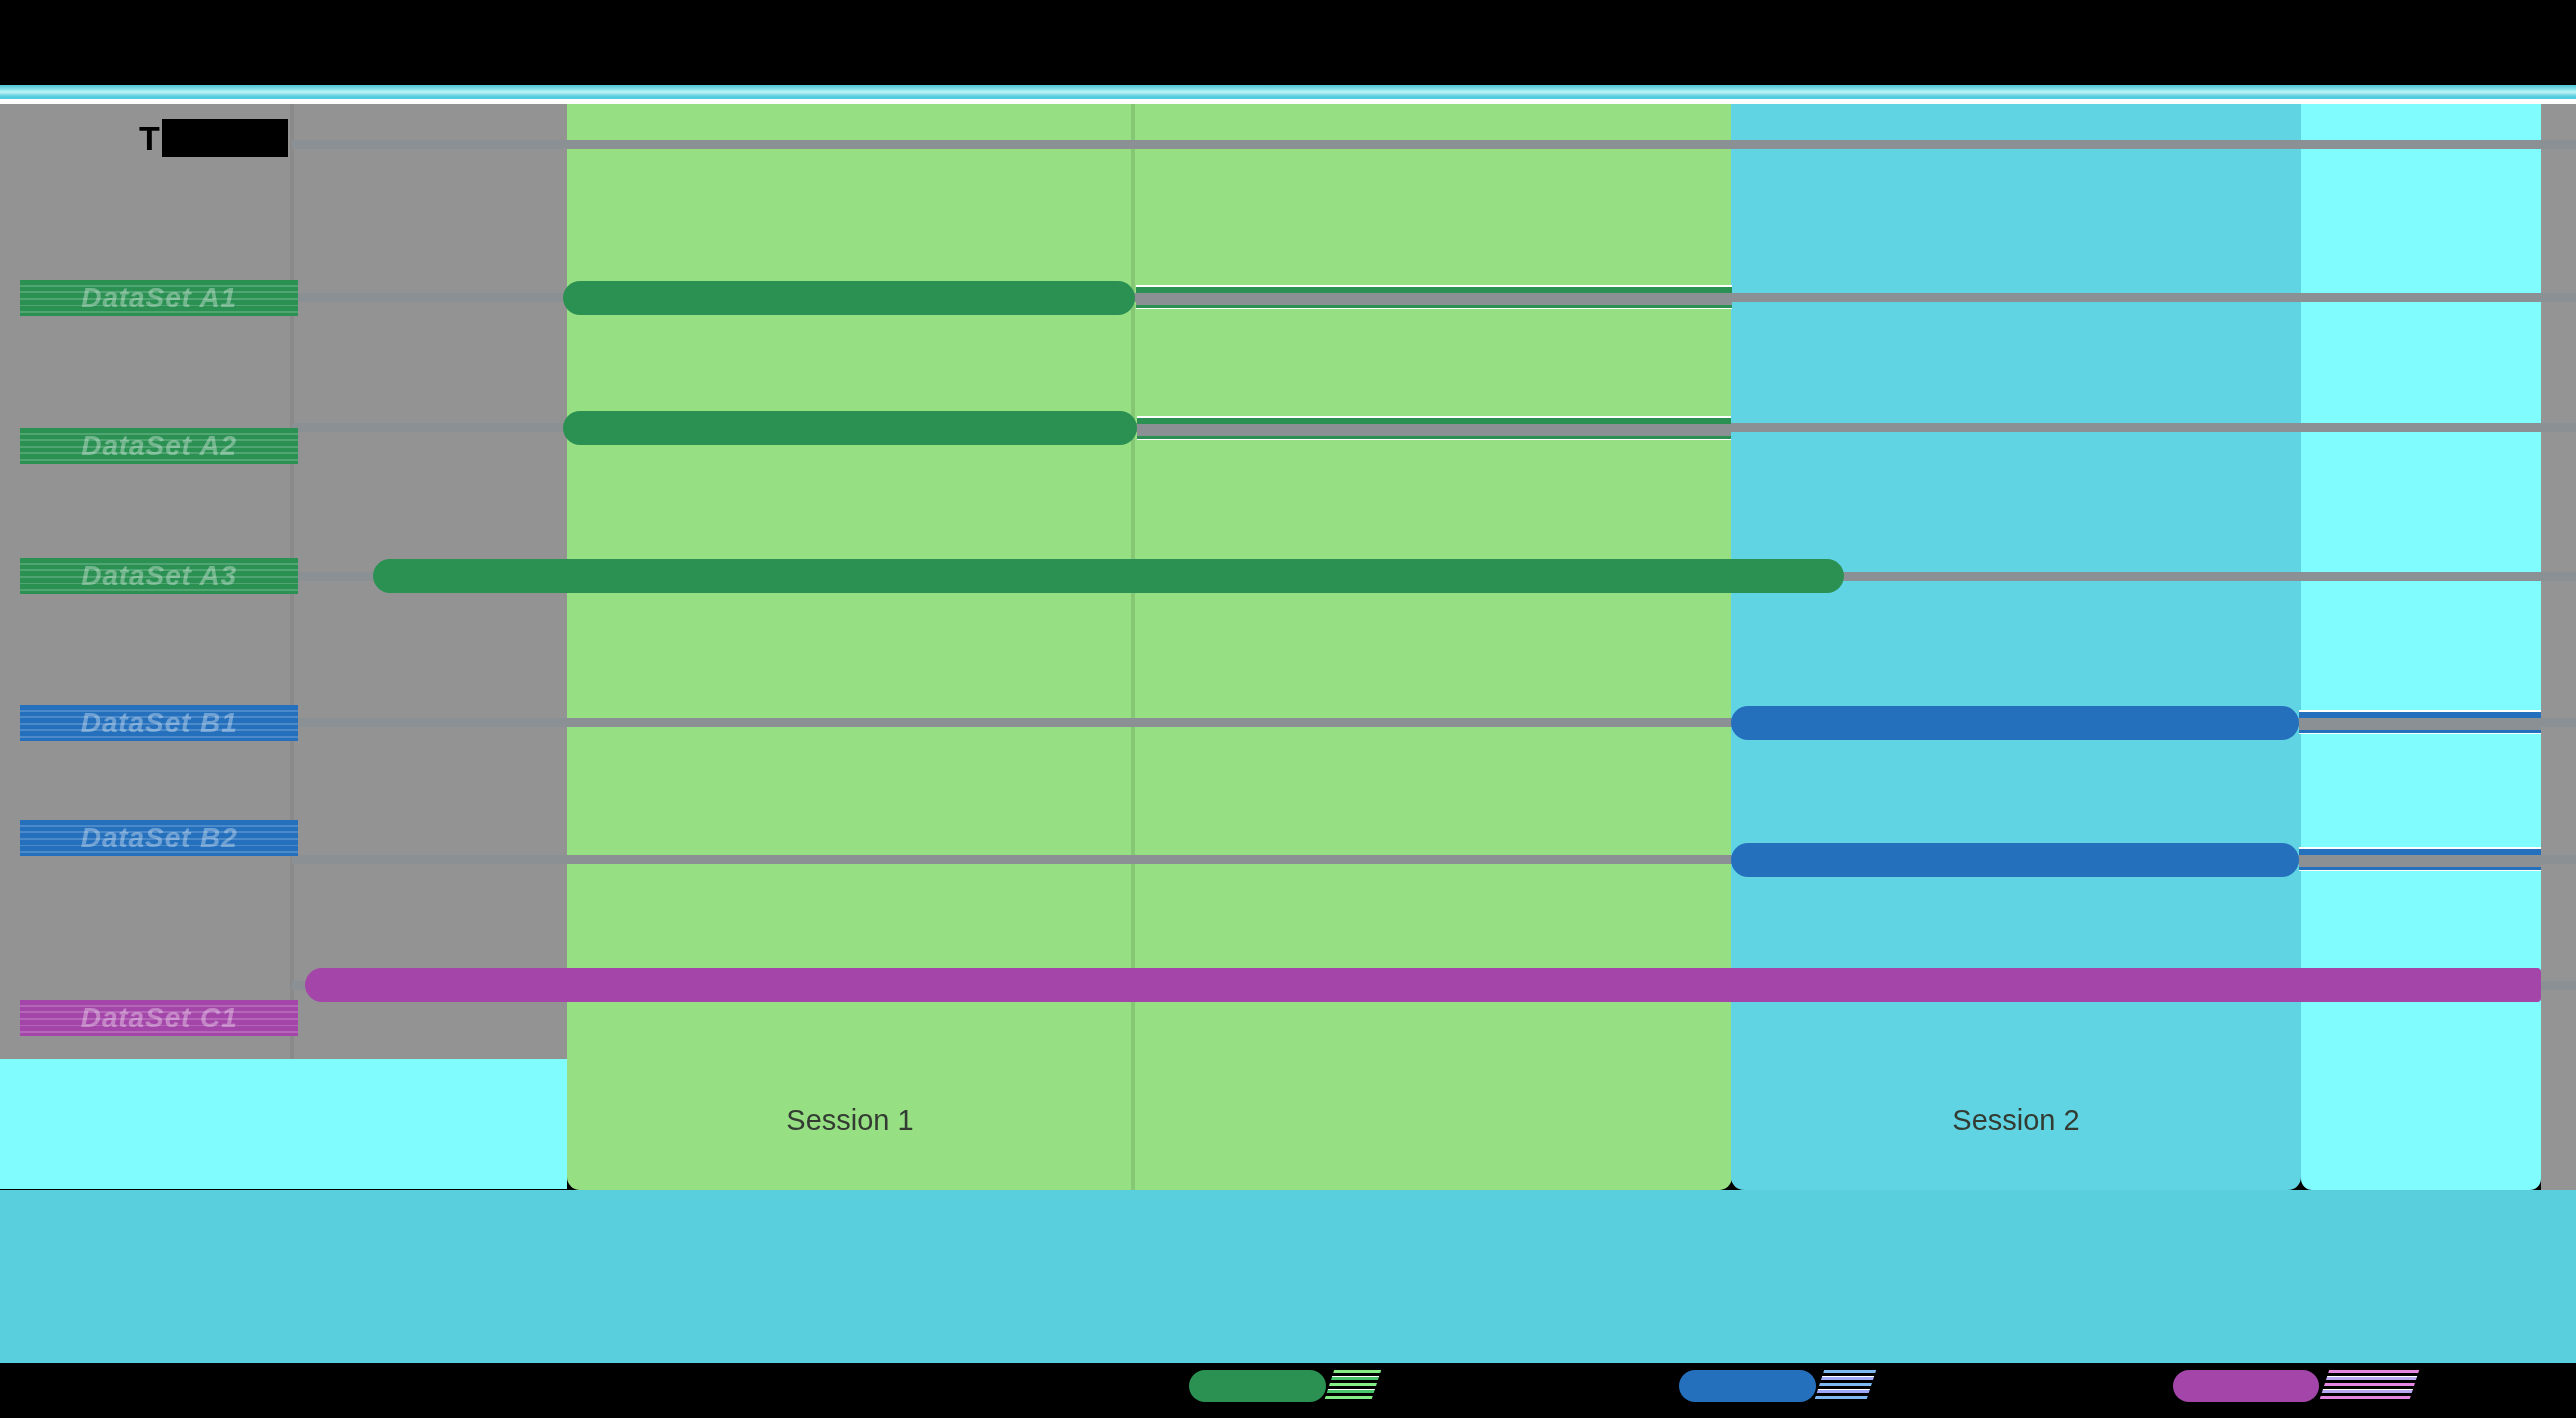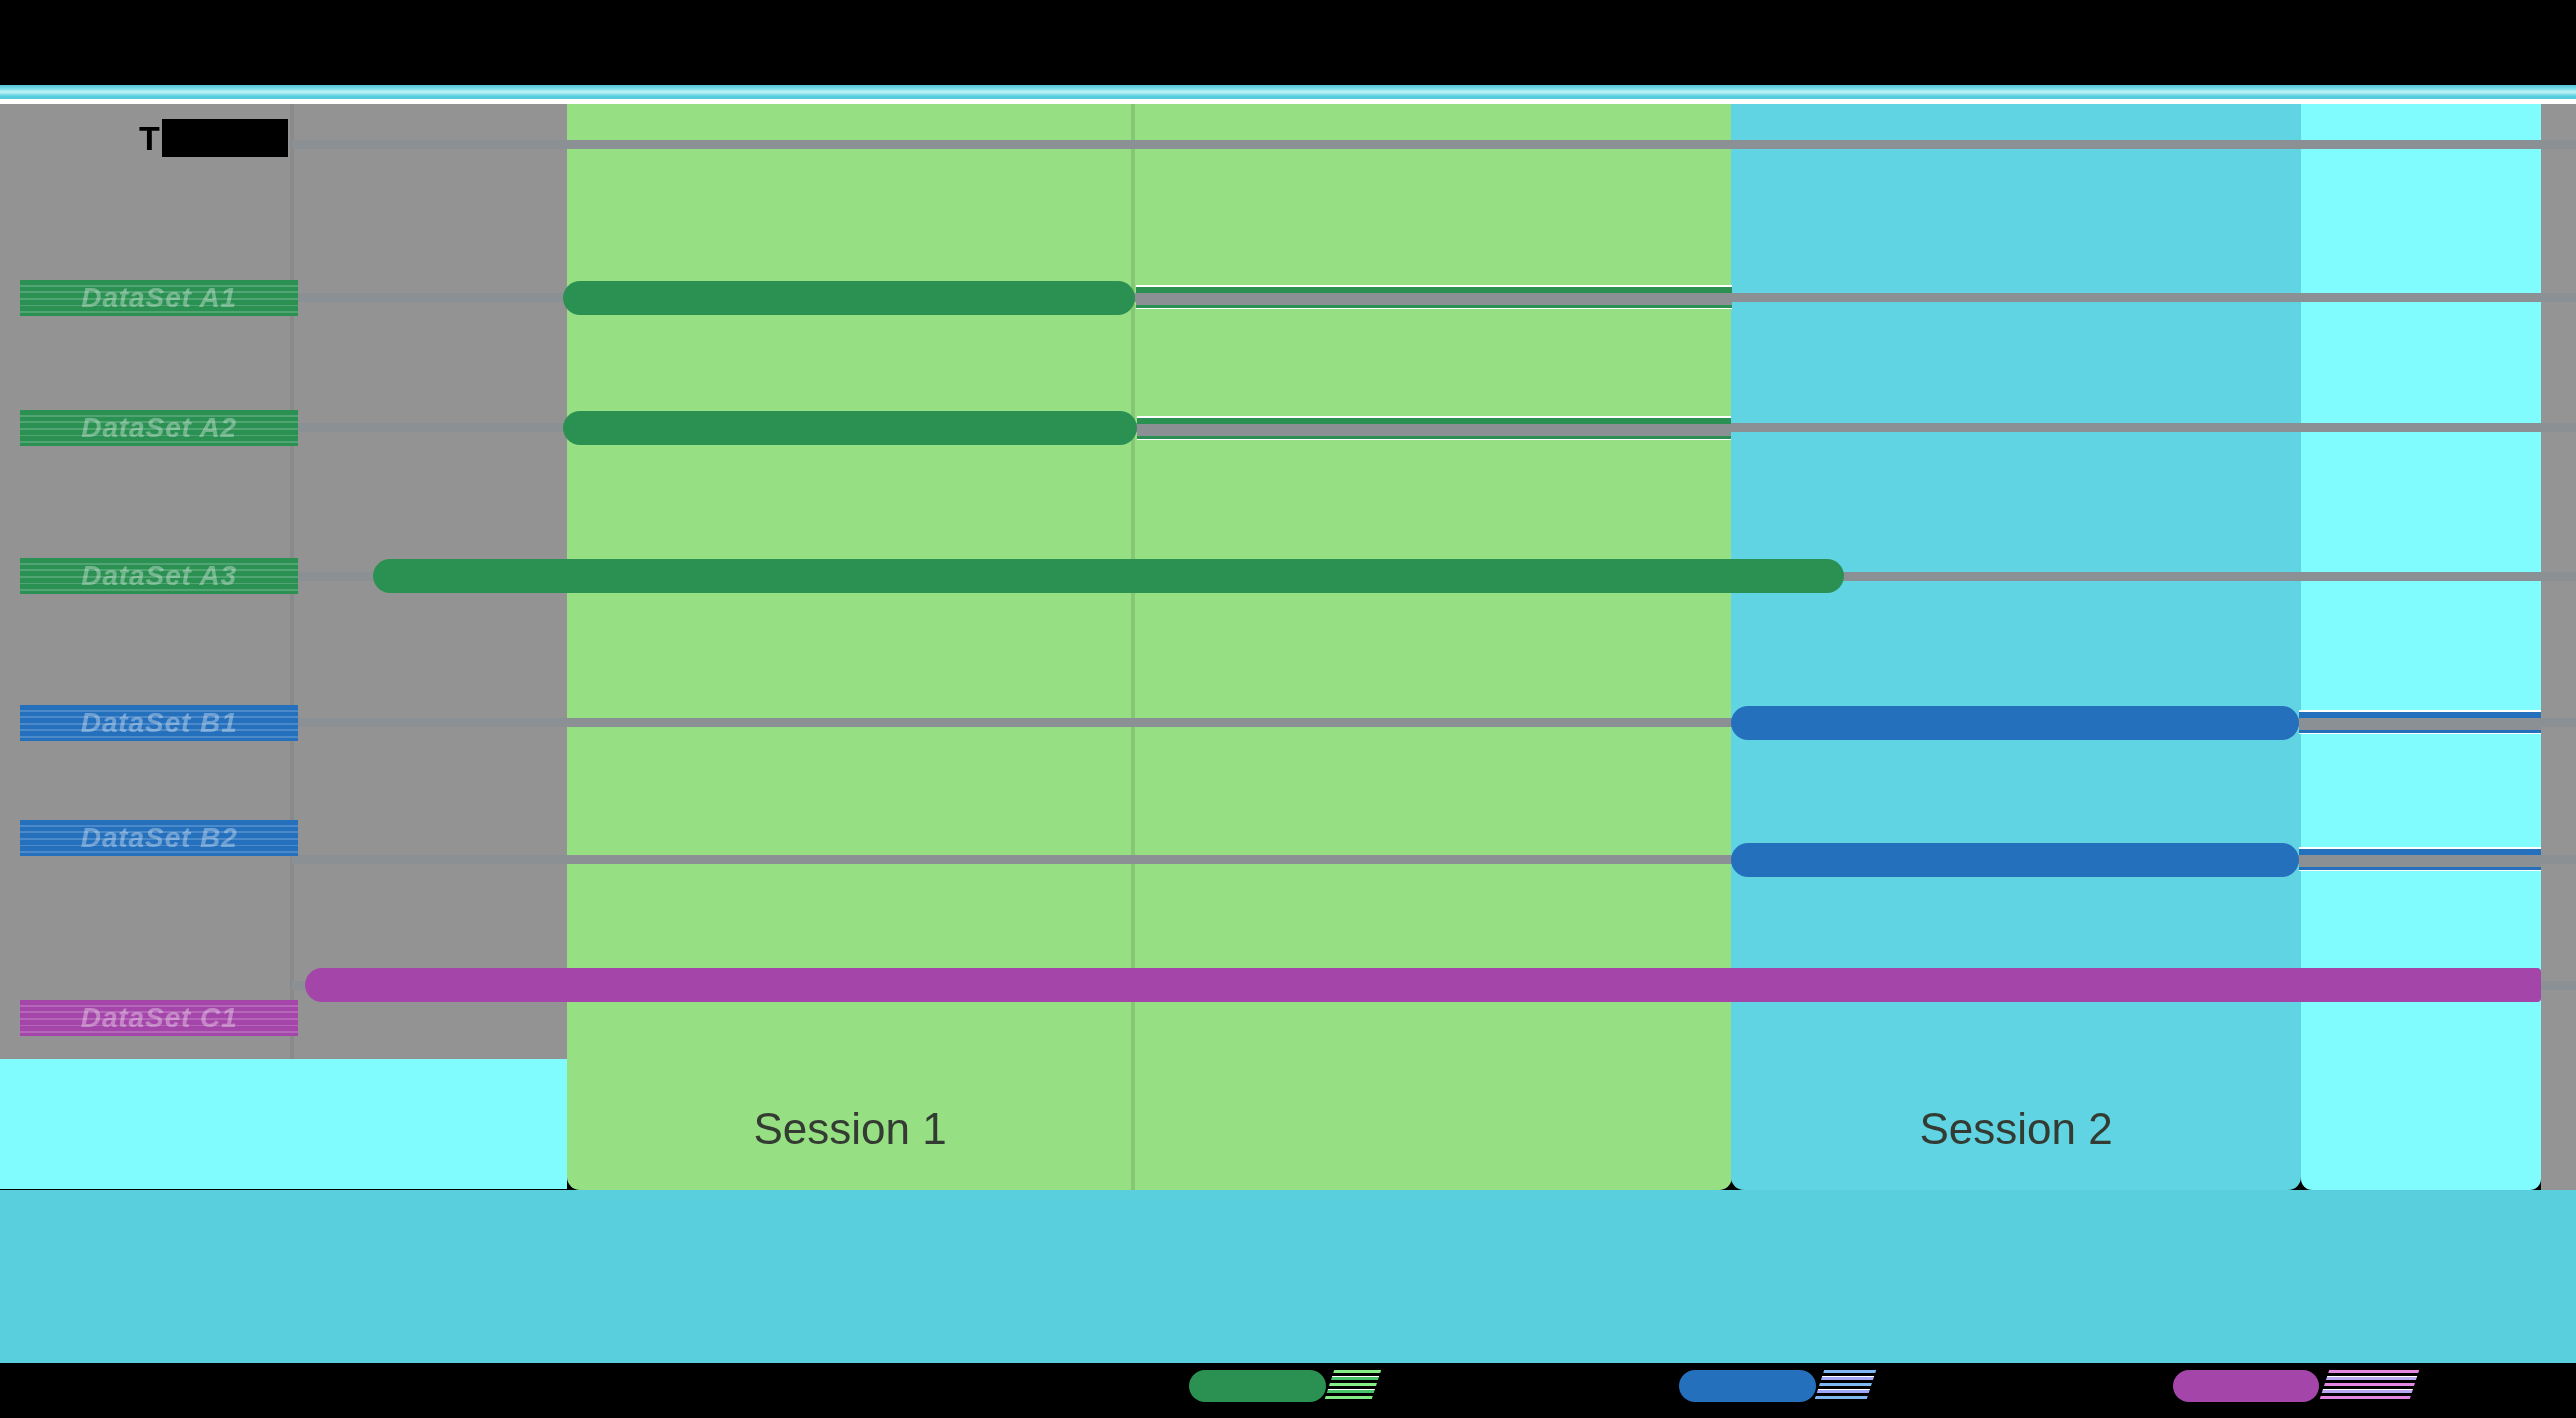--- a/index.html
+++ b/index.html
@@ -35,21 +35,21 @@
     font-weight:bold;font-style:italic;font-size:28px;letter-spacing:0.9px;color:rgba(255,255,255,0.34);
     background-image:repeating-linear-gradient(to bottom,rgba(255,255,255,0) 0 4.7px,rgba(255,255,255,0.18) 4.7px 6.6px);margin-left:8px;}
   .lbl-green{background-color:#2b9153;}
   .lbl-blue{background-color:#2470bd;font-style:italic;}
   .lbl-purple{background-color:#a446a9;}
   
   .t-header{left:139px;top:119px;z-index:6;display:flex;align-items:flex-start;}
   .t-header span{font-size:34px;font-weight:600;color:#000;line-height:38px;}
   .t-redact{width:126px;height:38px;background:#000;margin-left:1.9px;}
   
-  .session-label{top:1104px;z-index:6;text-align:center;font-size:44px;color:#333b33;}
+  .session-label{top:1104px;z-index:6;text-align:center;font-size:29px;color:#333b33;}
   .sess1{left:567px;width:566px;}
   .sess2{left:1731px;width:570px;}
   
   .pill{top:1370px;height:32px;border-radius:16px;z-index:6;}
   .streak{top:1370px;height:32px;z-index:6;transform:skewX(-18deg);}
   .streak-green{background:repeating-linear-gradient(to bottom,#86ed86 0 2.8px,#000 2.8px 5.6px,#fff 5.6px 7.5px,#47c36a 7.5px 10.3px,#000 10.3px 13px);}
   .streak-blue{background:repeating-linear-gradient(to bottom,#7fb8f0 0 2.8px,#000 2.8px 5.6px,#fff 5.6px 7.5px,#9fa8f8 7.5px 10.3px,#000 10.3px 13px);}
   .streak-purple{background:repeating-linear-gradient(to bottom,#e387e0 0 2.8px,#000 2.8px 5.6px,#fff 5.6px 7.5px,#b9a7f2 7.5px 10.3px,#000 10.3px 13px);}
 </style>
 </head>
@@ -83,21 +83,21 @@
   <div class="abs ext ext-blue" style="left:2299px;top:847px;width:242px"></div>
 
   <div class="abs bar bar-green" style="left:563px;top:281px;width:572px"></div>
   <div class="abs bar bar-green" style="left:563px;top:411px;width:574px"></div>
   <div class="abs bar bar-green" style="left:373px;top:559px;width:1471px"></div>
   <div class="abs bar bar-blue" style="left:1731px;top:706px;width:568px"></div>
   <div class="abs bar bar-blue" style="left:1731px;top:843px;width:568px"></div>
   <div class="abs bar bar-purple" style="left:305px;top:968px;width:2236px"></div>
 
   <div class="abs rowlabel lbl-green" style="top:280px">DataSet A1</div>
-  <div class="abs rowlabel lbl-green" style="top:410px">DataSet A2</div>
+  <div class="abs rowlabel lbl-green" style="top:428px">DataSet A2</div>
   <div class="abs rowlabel lbl-green" style="top:558px">DataSet A3</div>
   <div class="abs rowlabel lbl-blue" style="top:705px">DataSet B1</div>
   <div class="abs rowlabel lbl-blue" style="top:820px">DataSet B2</div>
   <div class="abs rowlabel lbl-purple" style="top:1000px">DataSet C1</div>
 
   <div class="abs t-header">
     <span>T</span>
     <div class="t-redact"></div>
   </div>
 

